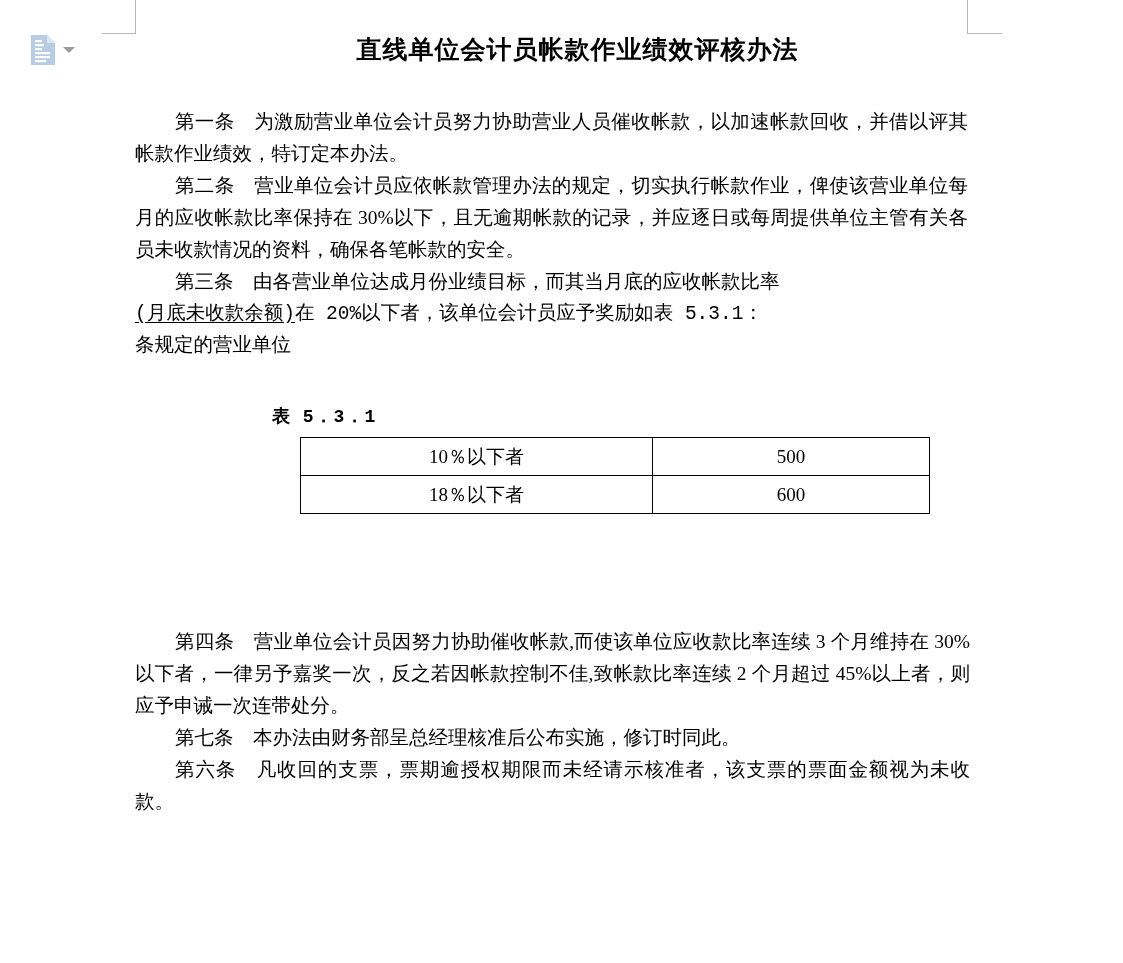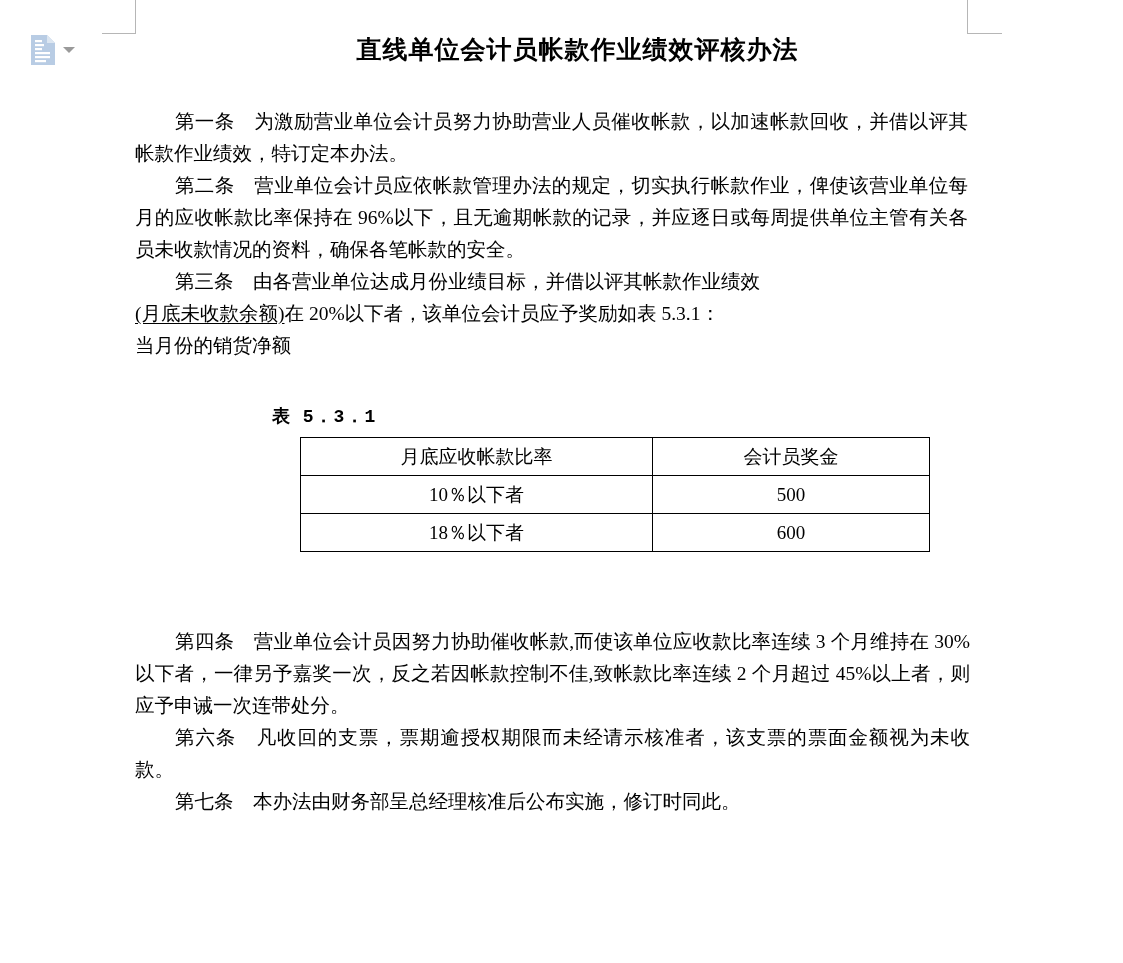--- a/index.html
+++ b/index.html
@@ -91,20 +91,21 @@
     text-indent: 40px;
   }
 
   
   .frac-line {
     font-size: 19.5px;
     line-height: 32px;
     margin: 0;
     text-indent: 0;
     white-space: nowrap;
+    font-family: Liberation Mono, monospace;
   }
   .frac-num {
     text-decoration: underline;
     text-underline-offset: 3px;
   }
 
   
   #table-block {
     position: absolute;
     left: 272px;
@@ -169,46 +170,42 @@
       <rect x="5" y="26" width="11" height="2.2" fill="#ffffff"></rect>
     </svg>
   </span>
   <span class="paste-arrow"></span>
 </div>
 
 <div id="doc-title">直线单位会计员帐款作业绩效评核办法</div>
 
 <div id="doc-body">
   <p class="para">第一条　为激励营业单位会计员努力协助营业人员催收帐款，以加速帐款回收，并借以评其帐款作业绩效，特订定本办法。</p>
-  <p class="para">第二条　营业单位会计员应依帐款管理办法的规定，切实执行帐款作业，俾使该营业单位每月的应收帐款比率保持在 96%以下，且无逾期帐款的记录，并应逐日或每周提供单位主管有关各员未收款情况的资料，确保各笔帐款的安全。</p>
-  <p class="para">第三条　由各营业单位达成月份业绩目标，并借以评其帐款作业绩效</p>
+  <p class="para">第二条　营业单位会计员应依帐款管理办法的规定，切实执行帐款作业，俾使该营业单位每月的应收帐款比率保持在 30%以下，且无逾期帐款的记录，并应逐日或每周提供单位主管有关各员未收款情况的资料，确保各笔帐款的安全。</p>
+  <p class="para">第三条　由各营业单位达成月份业绩目标，而其当月底的应收帐款比率</p>
 
   <p class="frac-line">
     <span class="frac-num">(月底未收款余额)</span><span>在 20%以下者，该单位会计员应予奖励如表 5.3.1：</span>
   </p>
-  <p class="frac-line">当月份的销货净额</p>
+  <p class="frac-line">条规定的营业单位</p>
 </div>
 
 <div id="table-block">
   <div id="table-caption">表 5．3．1</div>
   <table id="bonus-table">
     <tbody>
-      <tr class="header-row">
-        <td class="col-a">月底应收帐款比率</td>
-        <td class="col-b">会计员奖金</td>
-      </tr>
       <tr>
         <td class="col-a">10％以下者</td>
         <td class="col-b">500</td>
       </tr>
       <tr>
         <td class="col-a">18％以下者</td>
         <td class="col-b">600</td>
       </tr>
     </tbody>
   </table>
 </div>
 
 <div id="doc-body-lower">
   <p class="para">第四条　营业单位会计员因努力协助催收帐款,而使该单位应收款比率连续 3 个月维持在 30%以下者，一律另予嘉奖一次，反之若因帐款控制不佳,致帐款比率连续 2 个月超过 45%以上者，则应予申诫一次连带处分。</p>
+  <p class="para">第七条　本办法由财务部呈总经理核准后公布实施，修订时同此。</p>
   <p class="para">第六条　凡收回的支票，票期逾授权期限而未经请示核准者，该支票的票面金额视为未收款。</p>
-  <p class="para">第七条　本办法由财务部呈总经理核准后公布实施，修订时同此。</p>
 </div>
 
 </body></html>

